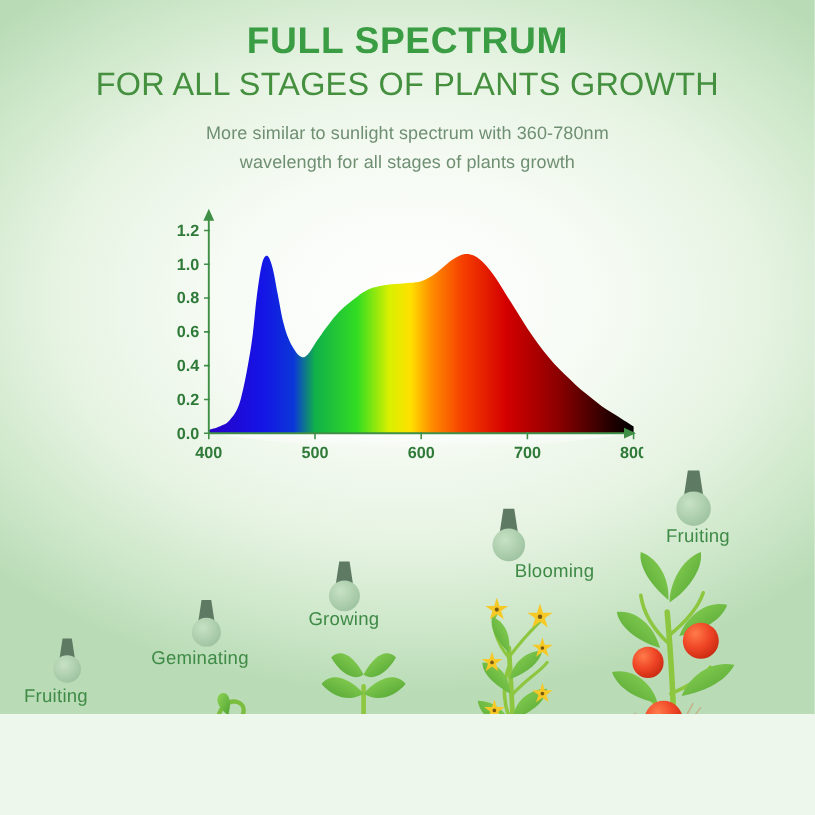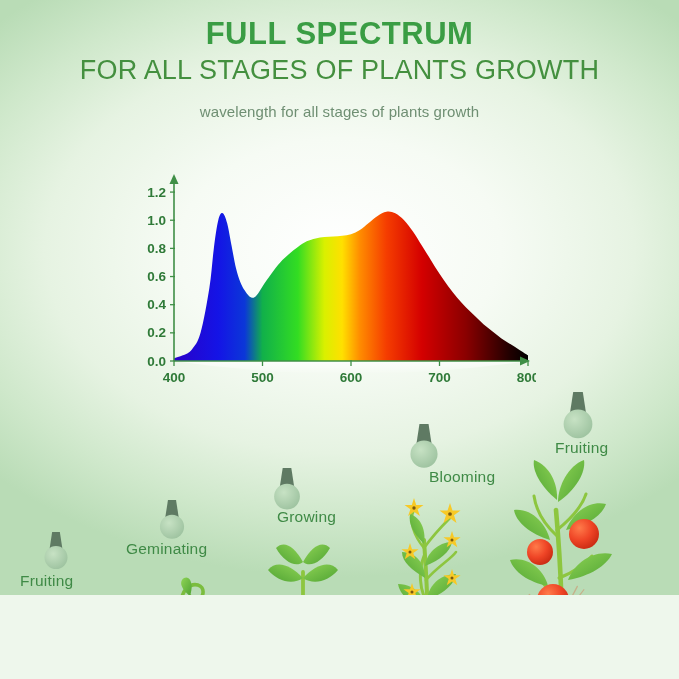--- a/index.html
+++ b/index.html
@@ -40,20 +40,21 @@
   }
 </style>
 </head>
 <body>
 
 <div id="stage">
 
   <div class="hdr">
     <div class="t1">FULL SPECTRUM</div>
     <div class="t2">FOR ALL STAGES OF PLANTS GROWTH</div>
+    <div class="sub">More similar to sunlight spectrum with 360-780nm</div>
     <div class="sub" style="margin-top:2px">wavelength for all stages of plants growth</div>
   </div>
 
   <div class="chartwrap">
     <svg id="chart-svg" width="404" height="225" viewBox="0 0 404 225">
       <defs>
         <linearGradient id="specGrad" x1="42" y1="0" x2="396" y2="0" gradientUnits="userSpaceOnUse">
 
         <stop offset="0" stop-color="#2a00c8"></stop>
             <stop offset="0.125" stop-color="#1414e6"></stop>
@@ -367,17 +368,17 @@
         </g>
         <g>
           <path d="M 573.1875 392 L 582.8125 392 L 586.05 413.25 L 569.95 413.25 Z" fill="#5f7a63"></path>
           <circle cx="578" cy="423.875" r="14.375" fill="url(#bulbG)"></circle>
         </g>
       </g>
   </svg>
 
   <div class="stage-label" style="left:20px;top:572px;">Fruiting</div>
   <div class="stage-label" style="left:126px;top:540px;">Geminating</div>
-  <div class="stage-label" style="left:257px;top:508px;margin-left:20px;">Growing</div>
+  <div class="stage-label" style="left:257px;top:508px;">Growing</div>
   <div class="stage-label" style="left:385px;top:468px;margin-left:44px;">Blooming</div>
   <div class="stage-label" style="left:555px;top:439px;">Fruiting</div>
 
 </div>
 
 </body></html>

